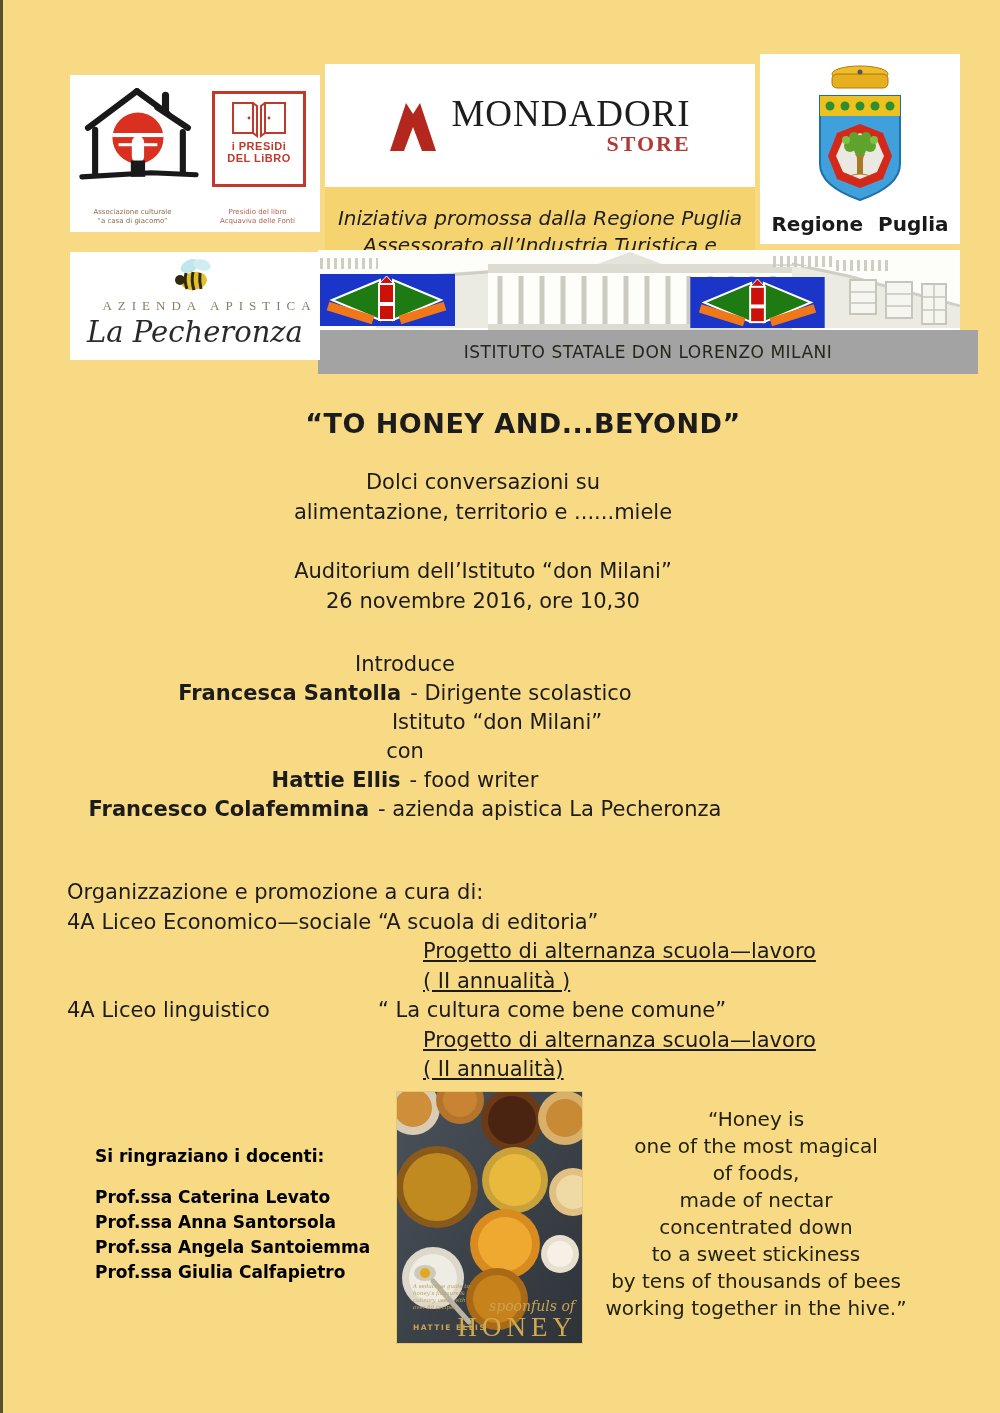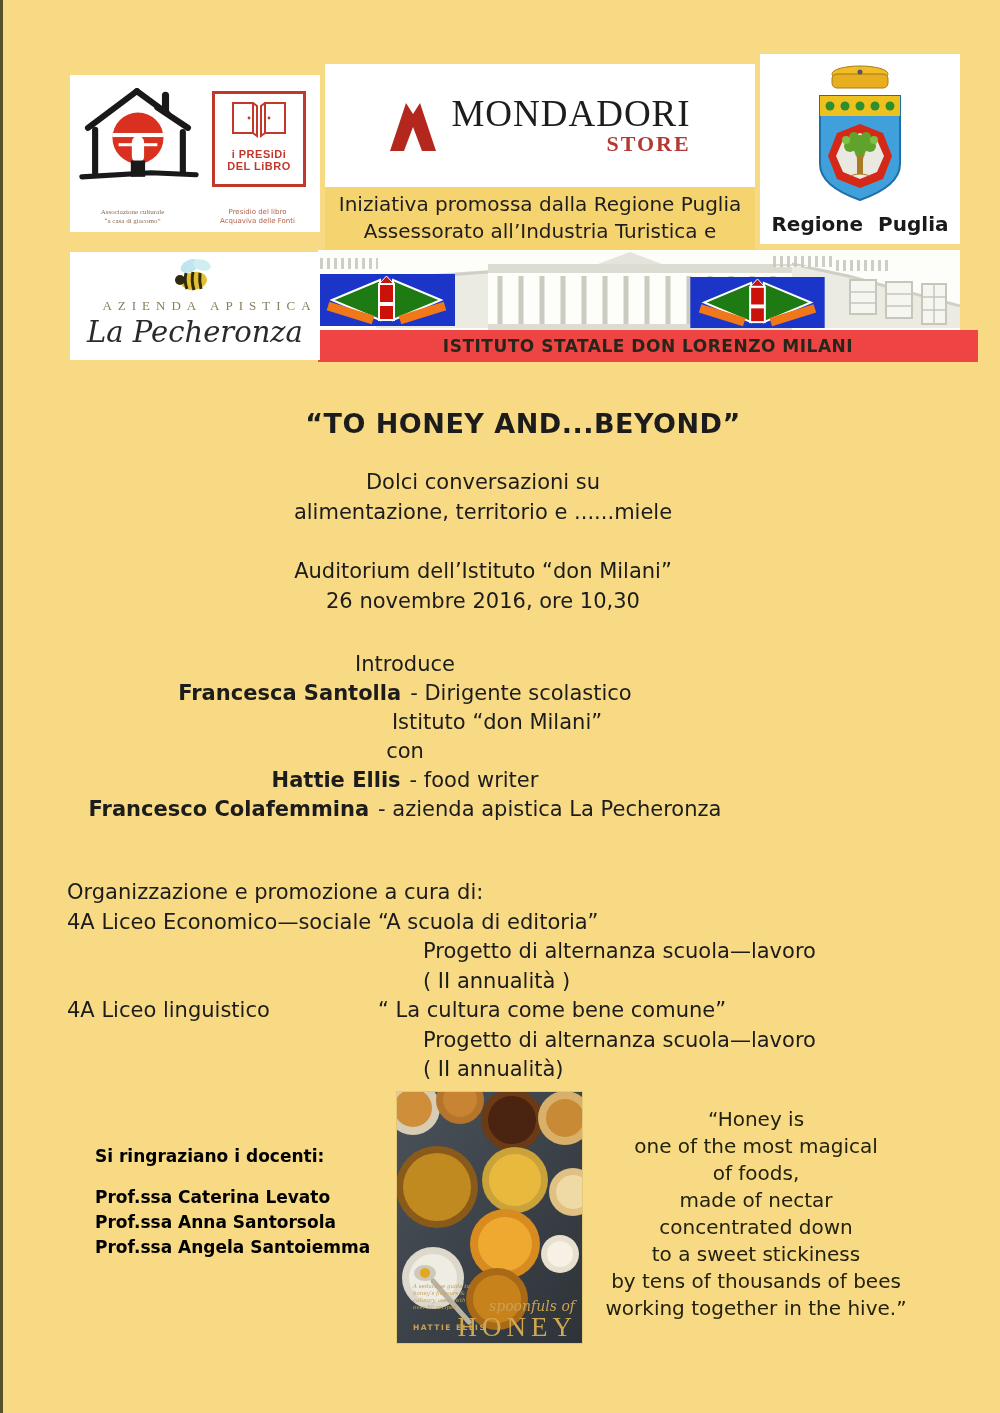--- a/index.html
+++ b/index.html
@@ -7,71 +7,71 @@
           font-family:"DejaVu Sans",sans-serif;color:#1c1c1c;}
   .edge{position:absolute;left:0;top:0;width:3px;height:100%;background:#56512b;}
   .box{position:absolute;background:#fff;}
 
   
   .box-presidi{left:70px;top:75px;width:250px;height:157px;}
   .house-svg{position:absolute;left:6px;top:8px;}
   .presidi-badge{position:absolute;left:142px;top:16px;width:94px;height:96px;border:3px solid #c0392b;
                  box-sizing:border-box;display:flex;flex-direction:column;align-items:center;justify-content:flex-start;padding-top:4px;}
   .presidi-text{color:#c0392b;font-weight:bold;font-size:11px;line-height:12px;text-align:center;
-                font-family:"Liberation Sans",sans-serif;letter-spacing:.5px;margin-top:10px;}
+                font-family:"Liberation Sans",sans-serif;letter-spacing:.5px;margin-top:2px;}
   .captions{position:absolute;left:0;bottom:6px;width:100%;display:flex;}
   .cap{flex:1;text-align:center;font-size:7px;line-height:9px;}
-  .cap-l{color:#8c6b4f;font-family:Liberation Serif, serif;}
+  .cap-l{color:#8c6b4f;}
   .cap-r{color:#b0614c;}
 
   
   .box-mondadori{left:325px;top:64px;width:430px;height:123px;display:flex;align-items:center;justify-content:center;gap:14px;}
   .mond-name{font-family:"Liberation Serif",serif;font-weight:normal;font-size:37px;letter-spacing:1px;color:#1d1d1d;line-height:38px;}
   .mond-store{font-family:"Liberation Serif",serif;font-weight:bold;font-size:22px;letter-spacing:2px;color:#b23a35;text-align:right;margin-top:-2px;}
   .mond-col{display:flex;flex-direction:column;align-items:flex-end;}
   .band-promo{position:absolute;left:325px;top:187px;width:430px;height:64px;background:#f5d36e;
-              text-align:center;font-size:20px;line-height:27px;padding-top:4px;box-sizing:border-box;color:#1e1e1e;}
+              text-align:center;font-size:20px;line-height:27px;padding-top:18px;box-sizing:border-box;color:#1e1e1e;font-style:italic;}
 
   
   .box-puglia{left:760px;top:54px;width:200px;height:190px;text-align:center;}
   .puglia-label{font-size:20px;font-weight:bold;word-spacing:8px;margin-top:0px;color:#1a1a1a;}
 
   
   .banner{position:absolute;left:318px;top:250px;width:642px;height:80px;background:#fdfdfa;}
   .emblem{position:absolute;}
   .e1{left:0;top:23px;}
   .e2{left:370px;top:27px;}
   .dots{position:absolute;background-image:
         repeating-linear-gradient(90deg,#c9c9c0 0 3px,transparent 3px 7px),
         repeating-linear-gradient(0deg,#fdfdfa 0 1px,transparent 1px 5px);
         background-color:transparent;opacity:.9;}
   .d1{left:2px;top:8px;width:58px;height:11px;}
   .d2{left:455px;top:6px;width:60px;height:11px;}
   .d3{left:518px;top:10px;width:52px;height:11px;}
-  .strip{position:absolute;left:318px;top:330px;width:660px;height:32px;background:#ef4444;
-         display:flex;align-items:center;justify-content:center;font-weight:bold;font-size:17px;
+  .strip{position:absolute;left:318px;top:330px;width:660px;height:44px;background:#a3a3a3;
+         display:flex;align-items:center;justify-content:center;font-weight:normal;font-size:17px;
          letter-spacing:.5px;color:#26261a;}
 
   
   .box-apistica{left:70px;top:252px;width:250px;height:108px;text-align:center;}
   .ap-caps{font-family:"Liberation Serif",serif;font-size:13px;letter-spacing:6px;color:#8a7d60;margin-top:0;margin-left:29px;}
   .ap-script{font-family:"DejaVu Serif",serif;font-style:italic;font-size:29px;color:#2a2a2a;margin-top:1px;}
 
   
   .title{position:absolute;left:0;top:408px;width:966px;text-align:center;font-size:27px;font-weight:bold;letter-spacing:.5px;padding-left:40px;}
   .subtitle{position:absolute;left:0;top:467px;width:966px;text-align:center;font-size:21px;line-height:30px;}
   .venue{position:absolute;left:0;top:556px;width:966px;text-align:center;font-size:21px;line-height:30px;}
   .speakers{position:absolute;left:75px;top:650px;width:660px;text-align:center;font-size:21px;line-height:29px;}
   .b{font-weight:bold;}
   .r{margin-left:9px;}
   .ind{padding-left:184px;}
 
   .org{position:absolute;left:67px;top:878px;width:880px;font-size:21px;line-height:29.5px;}
   .lab{display:inline-block;width:311px;}
-  .osub{padding-left:356px;}
+  .osub{padding-left:356px;text-decoration:underline;}
 
   .thanks{position:absolute;left:95px;top:1112px;font-size:17px;font-weight:bold;color:#000000;line-height:25px;margin-top:32px;}
   .th-h{margin-bottom:16px;}
 
   .book{position:absolute;left:397px;top:1092px;width:185px;height:251px;box-shadow:0 0 0 1px rgba(0,0,0,.08);}
   .quote{position:absolute;left:588px;top:1106px;width:336px;text-align:center;font-size:20px;line-height:27px;color:#22220f;}
 </style>
 </head>
 <body>
 
@@ -285,20 +285,21 @@
     </div>
     <div class="osub">Progetto di alternanza scuola—lavoro</div>
     <div class="osub">( II annualità)</div>
   </div>
 
   <div class="thanks">
     <div class="th-h">Si ringraziano i docenti:</div>
     <div class="th-n">Prof.ssa Caterina Levato</div>
     <div class="th-n">Prof.ssa Anna Santorsola</div>
     <div class="th-n">Prof.ssa Angela Santoiemma</div>
+    <div class="th-n">Prof.ssa Giulia Calfapietro</div>
   </div>
 
   <div class="book">
     <svg width="185" height="251" viewBox="0 0 185 251">
       <defs>
         <linearGradient id="bkg" x1="0" y1="0" x2="1" y2="1">
           <stop offset="0" stop-color="#4a525a"></stop>
             <stop offset="1" stop-color="#2e3338"></stop>
         </linearGradient>
       </defs>

